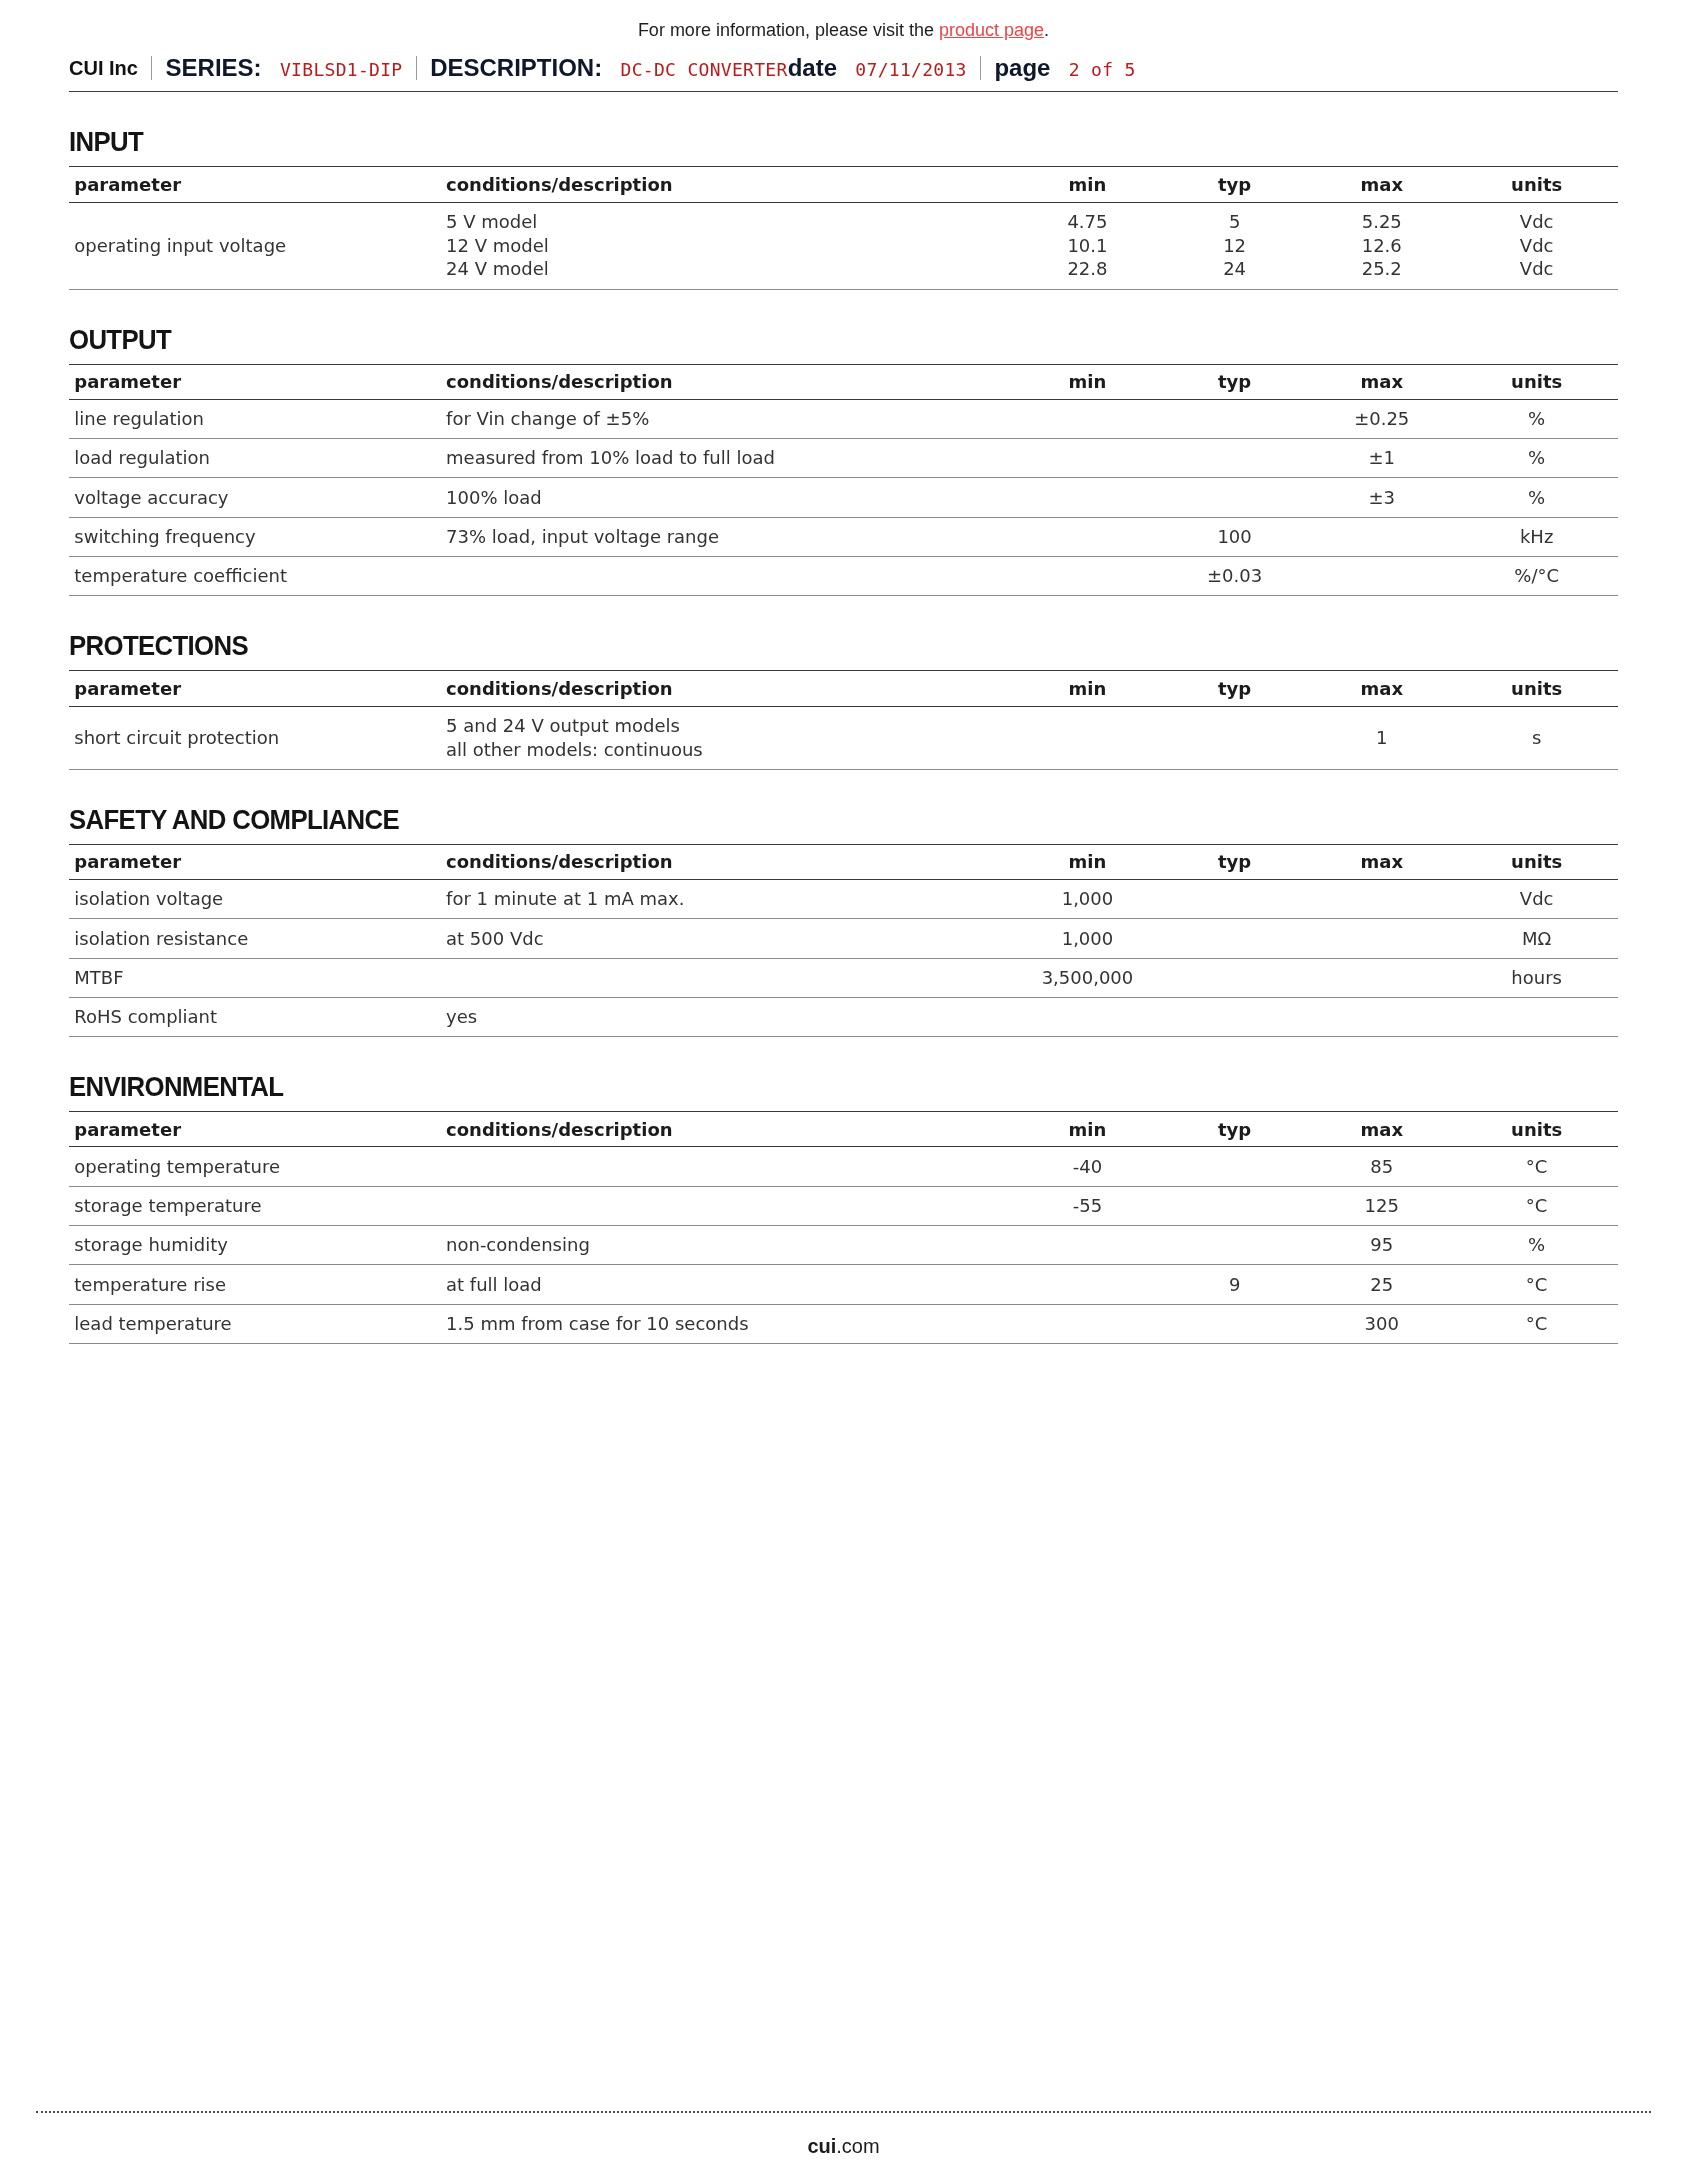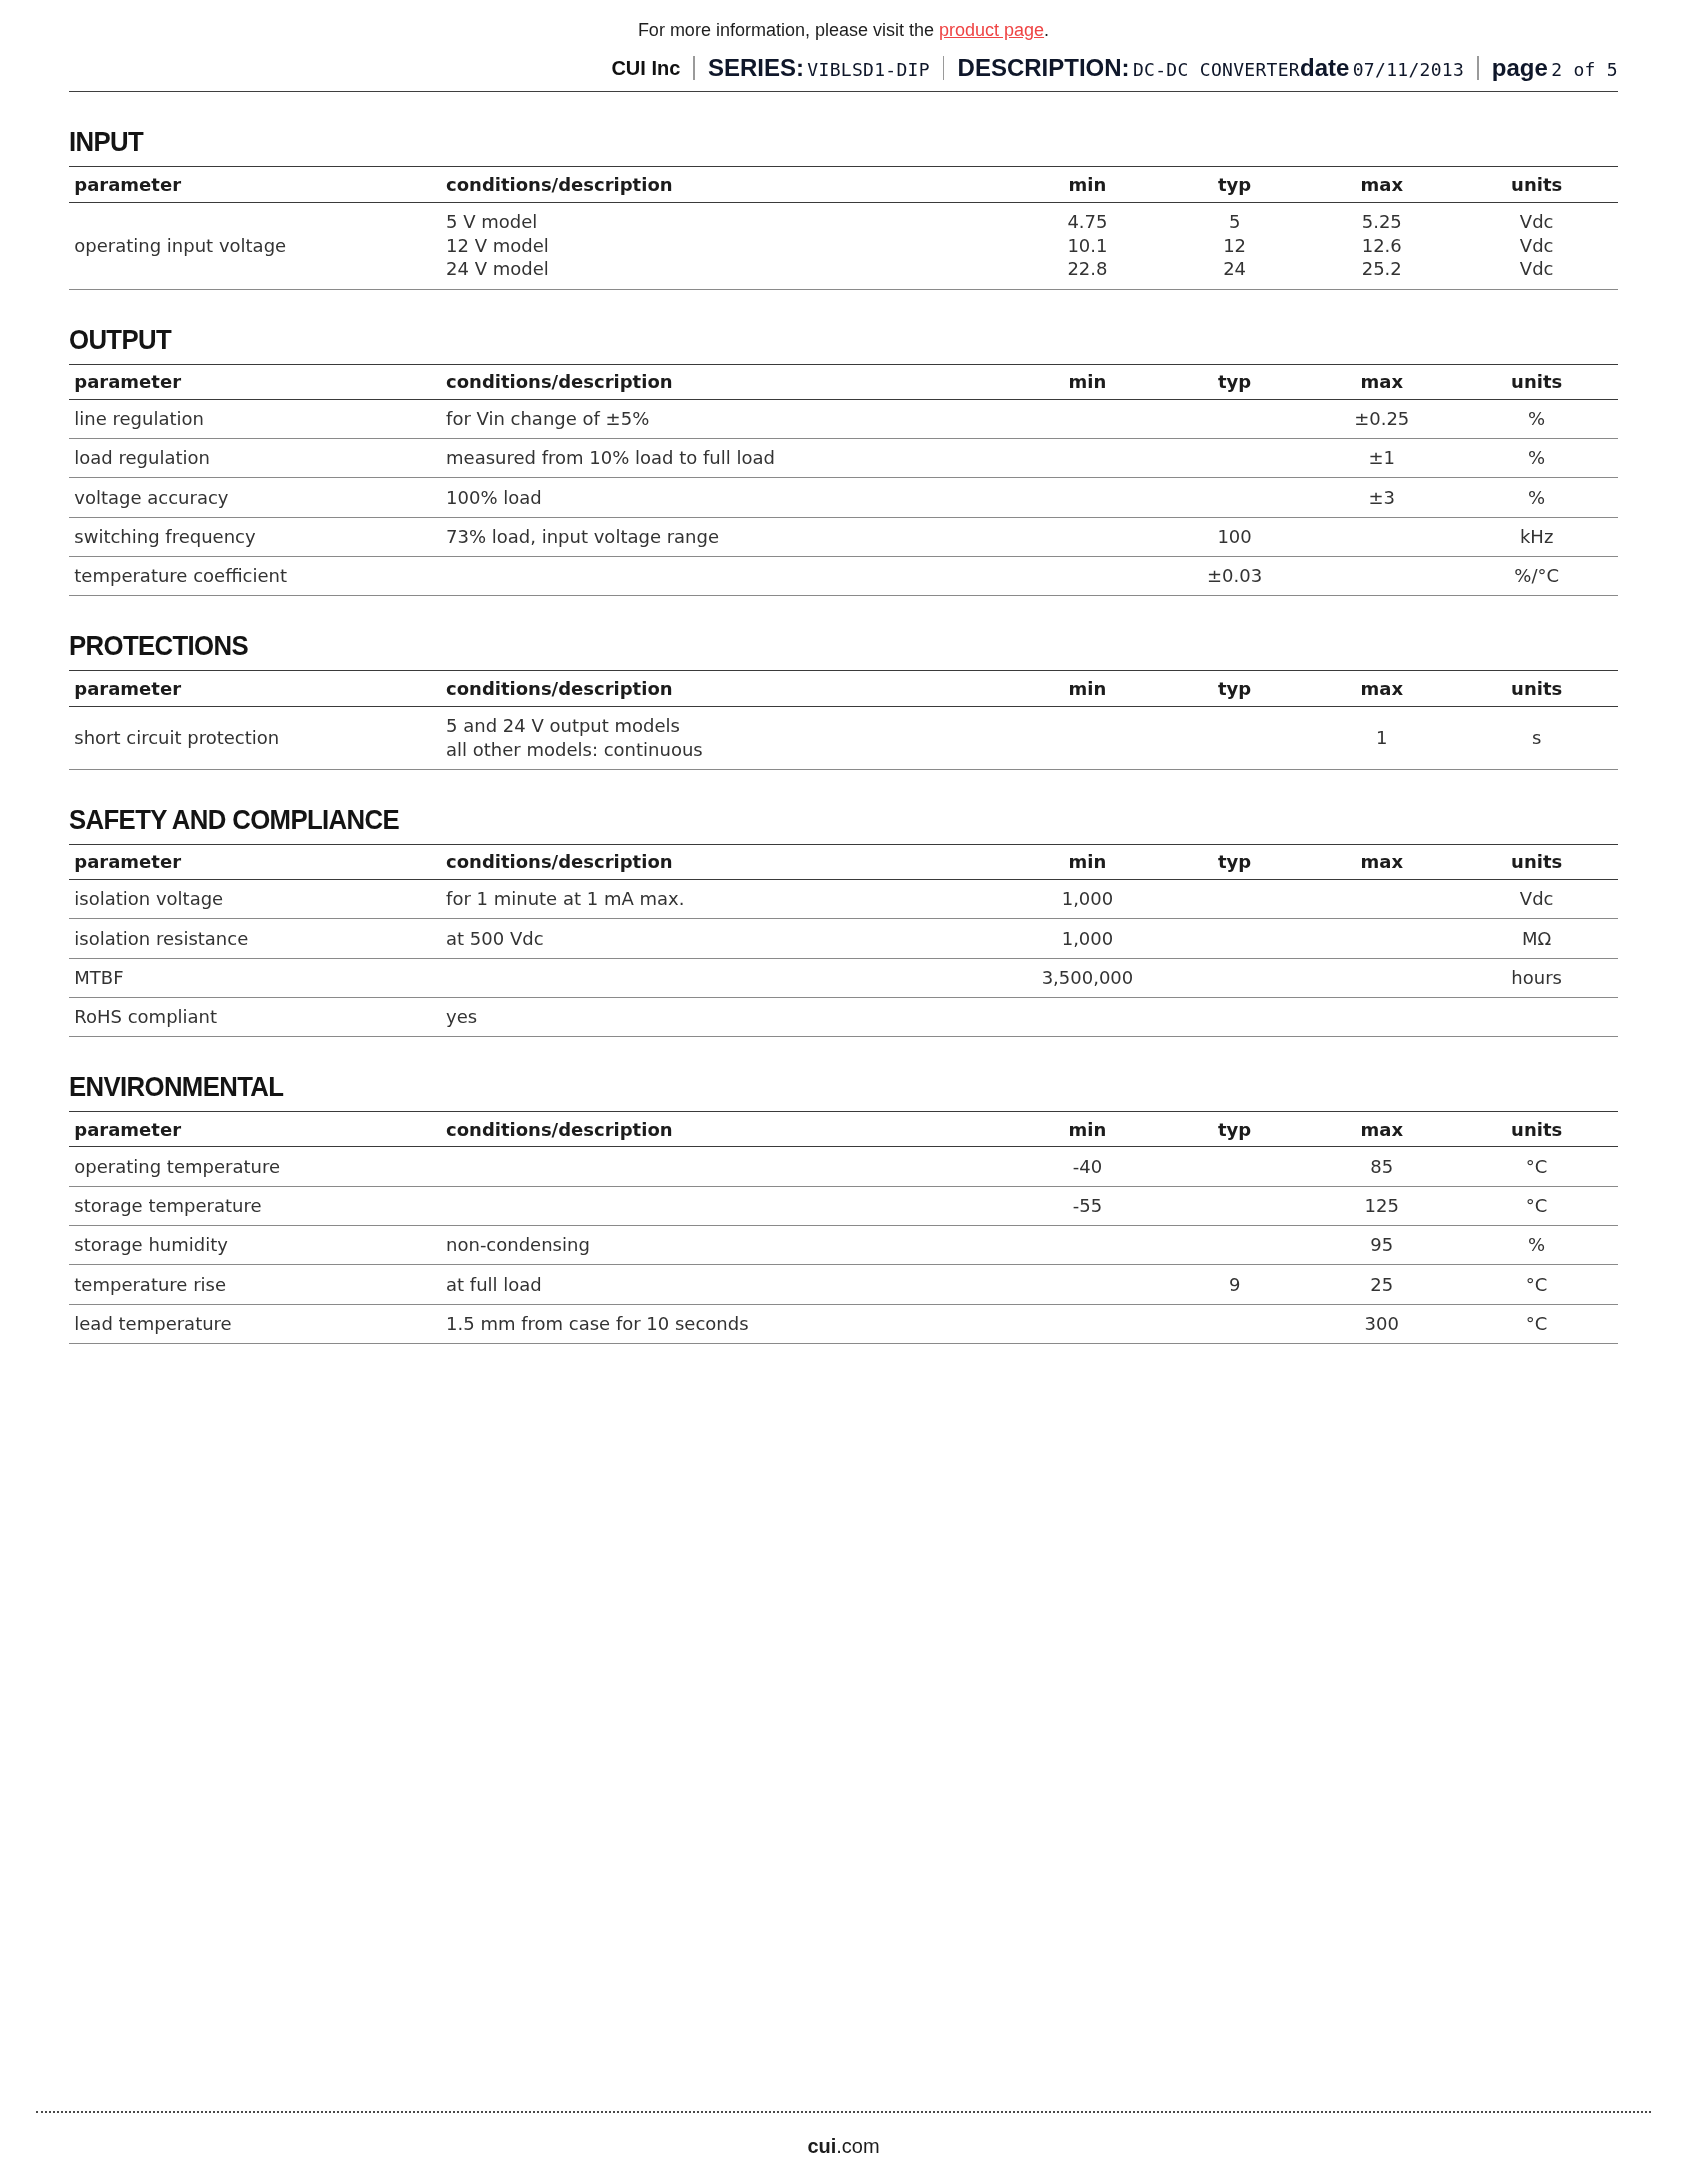--- a/index.html
+++ b/index.html
@@ -12,28 +12,28 @@
 
   
   .top-note {
     padding-top:20px; text-align:center; font-size:18px; color:#1e1e1e;
     font-family:"Liberation Sans", sans-serif;
   }
   .top-note a { color:#ef4444; text-decoration:underline; cursor:pointer; }
 
   
   .header-bar {
-    margin:13.2px 69px 0 69px; display:flex; justify-content:flex-end; align-items:center;
+    margin:13.2px 69px 0 69px; display:flex; justify-content:flex-start; align-items:center;
   }
   .hgroup { display:flex; align-items:center; gap:13.2px; }
   .hsep { width:1.3px; height:24px; background:#9a9a9a; }
   .hcompany { font-family:"Liberation Sans", sans-serif; font-weight:700; font-size:20px; color:#111; }
   .hitem { white-space:nowrap; }
   .hlabel { font-family:"Liberation Sans", sans-serif; font-weight:700; font-size:24px; color:#0f172a; }
-  .hvalue { font-family:"DejaVu Sans Mono", monospace; font-size:18px; color:#0f172a; letter-spacing:0.3px; }
+  .hvalue { font-family:"DejaVu Sans Mono", monospace; font-size:18px; color:#b91c1c; letter-spacing:0.3px;margin-left:15px; }
   .header-rule { border:none; border-top:1.3px solid #3f3f3f; margin:9.3px 69px 0 69px; }
 
   
   .content { margin:0 69px; }
   .spec-section { margin-top:34px; }
   .section-title {
     font-family:"Liberation Sans", sans-serif; font-weight:700; font-size:28px; color:#141414;
     letter-spacing:-0.7px; transform:scaleX(0.92); transform-origin:left center; margin-bottom:8px;
   }
   table.spec-table { width:100%; border-collapse:collapse; font-size:18px; color:#333; table-layout:fixed; }

